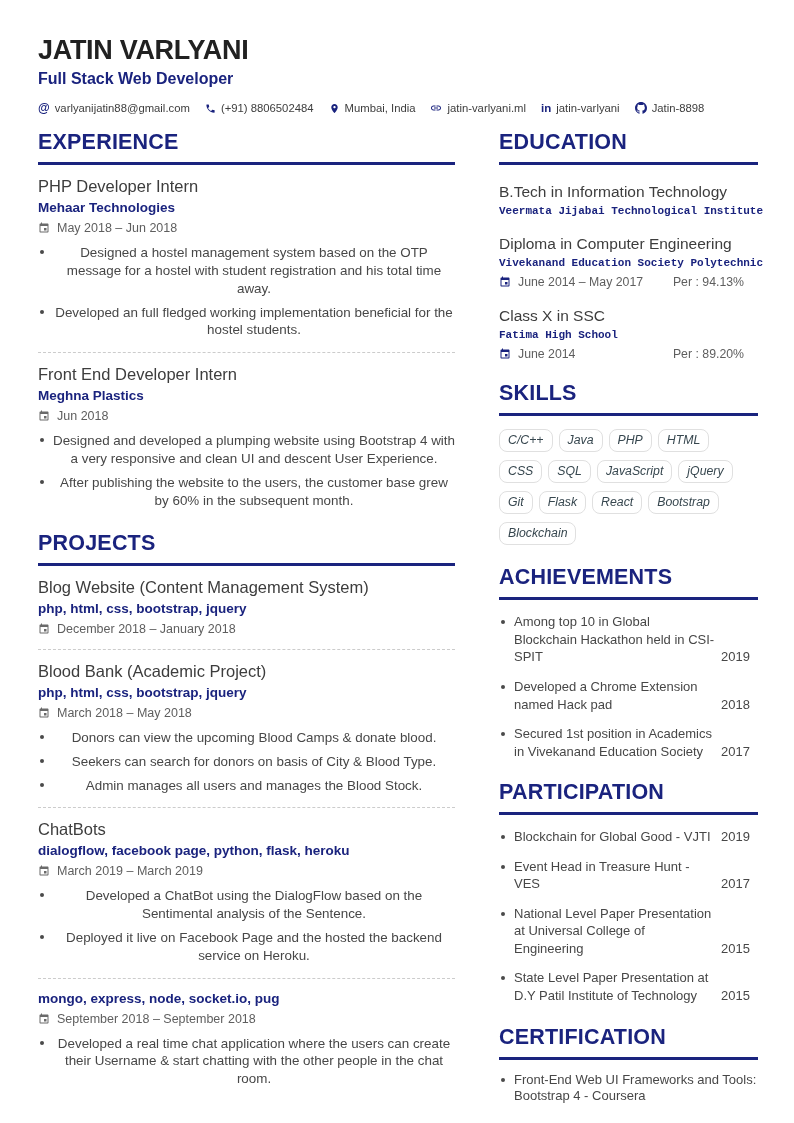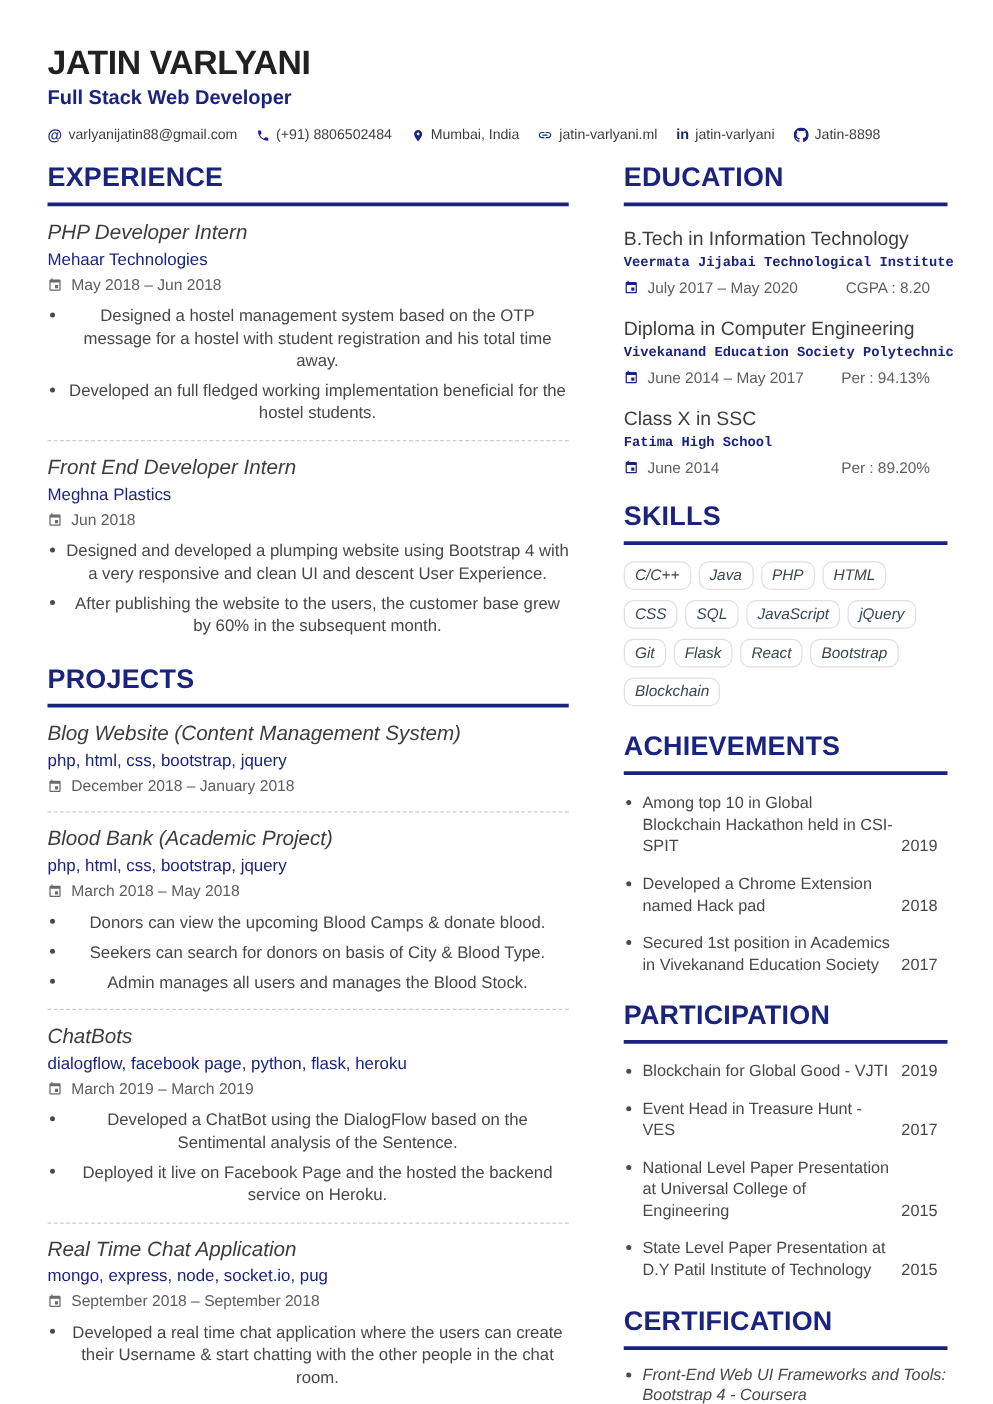--- a/index.html
+++ b/index.html
@@ -32,22 +32,22 @@
   .col-left{width:417px;flex:0 0 417px;}
   .col-right{flex:1;min-width:0;}
   
   .sec-heading{font-size:21.5px;font-weight:bold;color:var(--navy);letter-spacing:0.2px;
     padding-bottom:7px;border-bottom:3px solid var(--navy);}
   .section{margin-top:0;}
   .section + .section{margin-top:22px;}
   .rsection + .rsection{margin-top:20px;}
   
   .entry{margin-top:12px;}
-  .entry-title{font-size:16.5px;color:#3d3d3d;line-height:1.2;font-style:italic;}
-  .entry-org{font-size:13.5px;font-weight:normal;color:var(--navy);margin-top:3px;}
+  .entry-title{font-size:16.5px;color:#3d3d3d;line-height:1.2;}
+  .entry-org{font-size:13.5px;font-weight:bold;color:var(--navy);margin-top:3px;}
   .date-row{display:flex;align-items:center;gap:7px;margin-top:6px;font-size:12.5px;color:var(--muted);}
   .date-row svg{color:#6a6a6a;}
   ul.bullets{list-style:none;margin-top:9px;}
   ul.bullets li{position:relative;padding-left:15px;font-size:13.4px;line-height:1.33;color:var(--text);margin-bottom:6px;text-align:center;}
   ul.bullets li::before{content:"";position:absolute;left:2px;top:6px;width:4px;height:4px;border-radius:50%;background:#4a4a4a;}
   .sep{border:none;border-top:1px dashed var(--dash);margin:13px 0 12px 0;}
   
   .edu{margin-top:18px;}
   .edu-title{font-size:15.5px;color:#3d3d3d;}
   .edu-school{font-size:11px;font-weight:bold;color:var(--navy);margin-top:4px;white-space:nowrap;font-family:Liberation Mono, monospace;}
@@ -58,21 +58,21 @@
   .skills-wrap{display:flex;flex-wrap:wrap;gap:8px 6px;margin-top:13px;}
   .skill-pill{border:1px solid var(--pill-border);border-radius:8px;padding:3px 8px 4px;font-size:12.3px;color:#37474f;font-style:italic;}
   
   ul.ylist{list-style:none;margin-top:13px;}
   ul.ylist li{display:flex;margin-bottom:12px;font-size:13px;line-height:1.35;color:var(--text);}
   ul.ylist .dot{flex:0 0 4px;width:4px;height:4px;border-radius:50%;background:#4a4a4a;margin:7px 9px 0 2px;align-self:flex-start;}
   ul.ylist .txt{flex:1;}
   ul.ylist .yr{align-self:flex-end;margin-left:6px;padding-right:8px;color:var(--text);}
   
   ul.clist{list-style:none;margin-top:12px;}
-  ul.clist li{position:relative;padding-left:15px;font-size:13px;line-height:1.3;color:var(--text);margin-bottom:7px;font-style:italic;}
+  ul.clist li{position:relative;padding-left:15px;font-size:13px;line-height:1.3;color:var(--text);margin-bottom:7px;}
   ul.clist li::before{content:"";position:absolute;left:2px;top:6px;width:4px;height:4px;border-radius:50%;background:#4a4a4a;}
 </style>
 </head>
 <body>
 
 <div class="page">
 
   <div>
     <div class="name">JATIN VARLYANI</div>
     <div class="subtitle">Full Stack Web Developer</div>
@@ -215,21 +215,20 @@
           </div>
           <ul class="bullets">
             <li>Developed a ChatBot using the DialogFlow based on the Sentimental analysis of the Sentence.</li>
             <li>Deployed it live on Facebook Page and the hosted the backend service on Heroku.</li>
           </ul>
         </div>
 
         <hr class="sep">
 
         <div class="entry">
-          <div class="entry-title">Real Time Chat Application</div>
           <div class="entry-org">mongo, express, node, socket.io, pug</div>
           <div class="date-row">
             <span class="cicon">
                 <svg viewBox="0 0 24 24" width="12" height="12" fill="currentColor">
                   <path d="M17 12h-5v5h5v-5zM16 1v2H8V1H6v2H5c-1.11 0-1.99.9-1.99 2L3 19c0 1.1.89 2 2 2h14c1.1 0 2-.9 2-2V5c0-1.1-.9-2-2-2h-1V3h-2V1h-2zm3 18H5V8h14v11z"></path>
                 </svg>
               </span>
             <span>September 2018 – September 2018</span>
           </div>
           <ul class="bullets">
@@ -241,31 +240,20 @@
     </div>
 
     <div class="col-right">
 
       <div class="rsection">
         <div class="sec-heading">EDUCATION</div>
 
         <div class="edu">
           <div class="edu-title">B.Tech in Information Technology</div>
           <div class="edu-school">Veermata Jijabai Technological Institute</div>
-          <div class="edu-meta">
-            <span class="edu-date">
-              <span class="cicon">
-                  <svg viewBox="0 0 24 24" width="12" height="12" fill="currentColor">
-                    <path d="M17 12h-5v5h5v-5zM16 1v2H8V1H6v2H5c-1.11 0-1.99.9-1.99 2L3 19c0 1.1.89 2 2 2h14c1.1 0 2-.9 2-2V5c0-1.1-.9-2-2-2h-1V3h-2V1h-2zm3 18H5V8h14v11z"></path>
-                  </svg>
-                </span>
-              <span>July 2017 – May 2020</span>
-            </span>
-            <span class="edu-score">CGPA : 8.20</span>
-          </div>
         </div>
 
         <div class="edu">
           <div class="edu-title">Diploma in Computer Engineering</div>
           <div class="edu-school">Vivekanand Education Society Polytechnic</div>
           <div class="edu-meta">
             <span class="edu-date">
               <span class="cicon">
                   <svg viewBox="0 0 24 24" width="12" height="12" fill="currentColor">
                     <path d="M17 12h-5v5h5v-5zM16 1v2H8V1H6v2H5c-1.11 0-1.99.9-1.99 2L3 19c0 1.1.89 2 2 2h14c1.1 0 2-.9 2-2V5c0-1.1-.9-2-2-2h-1V3h-2V1h-2zm3 18H5V8h14v11z"></path>

